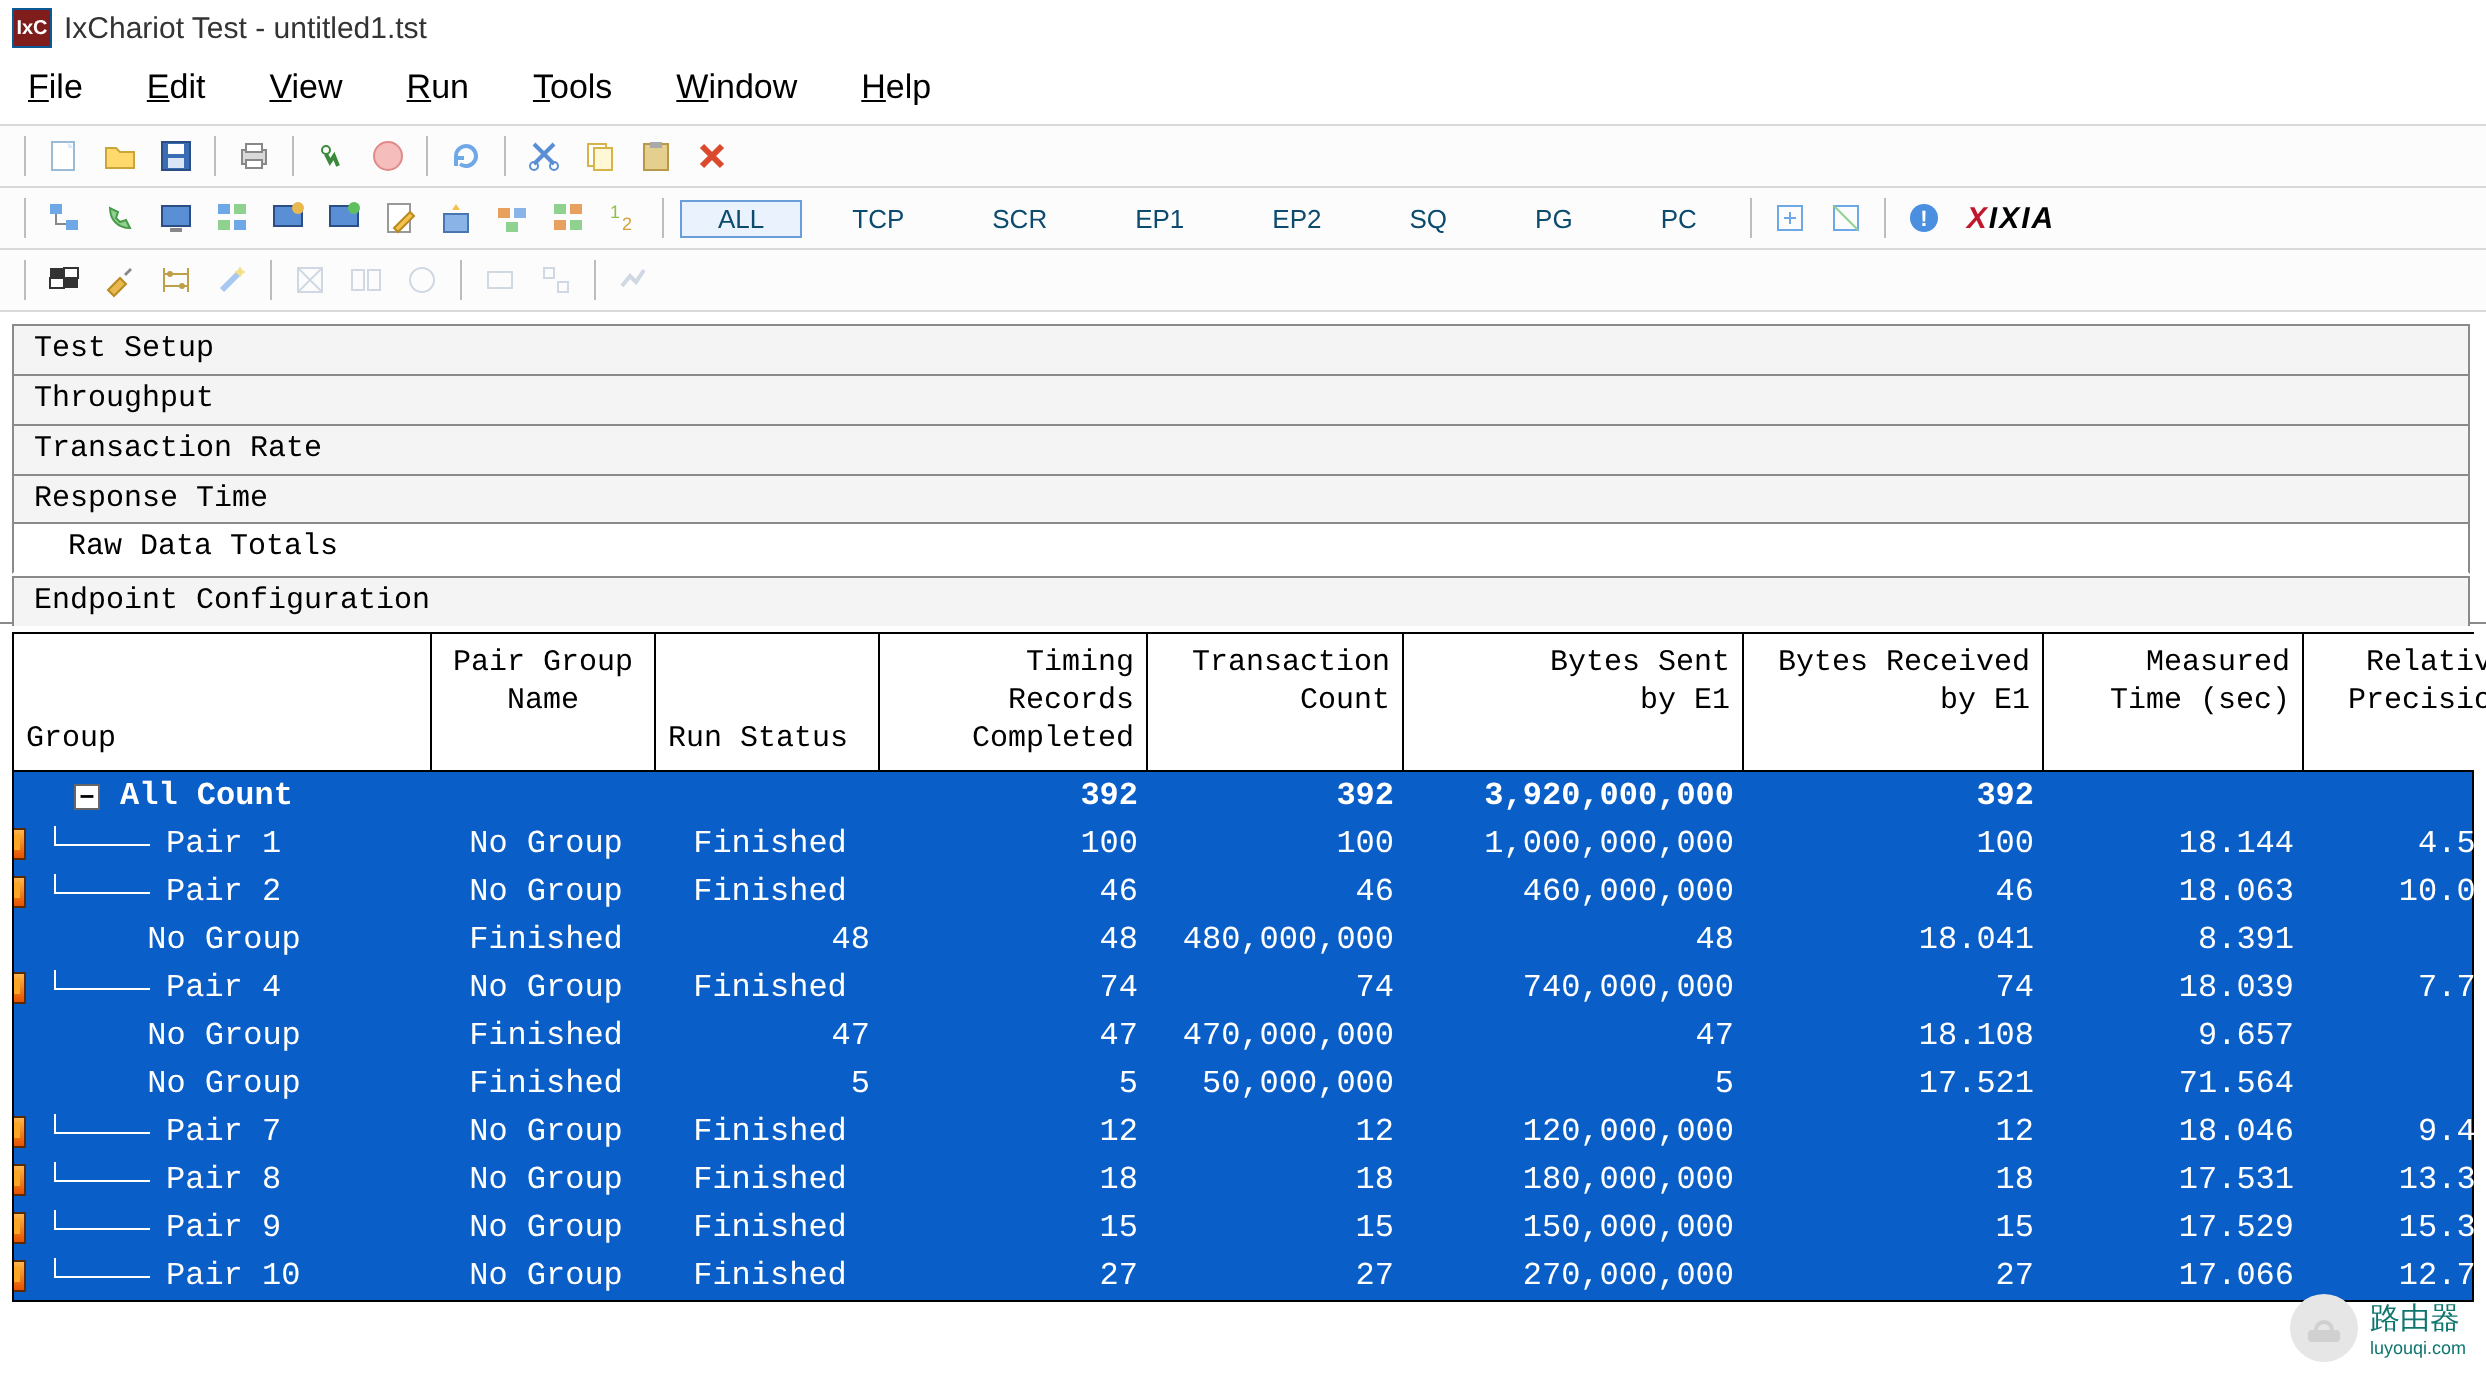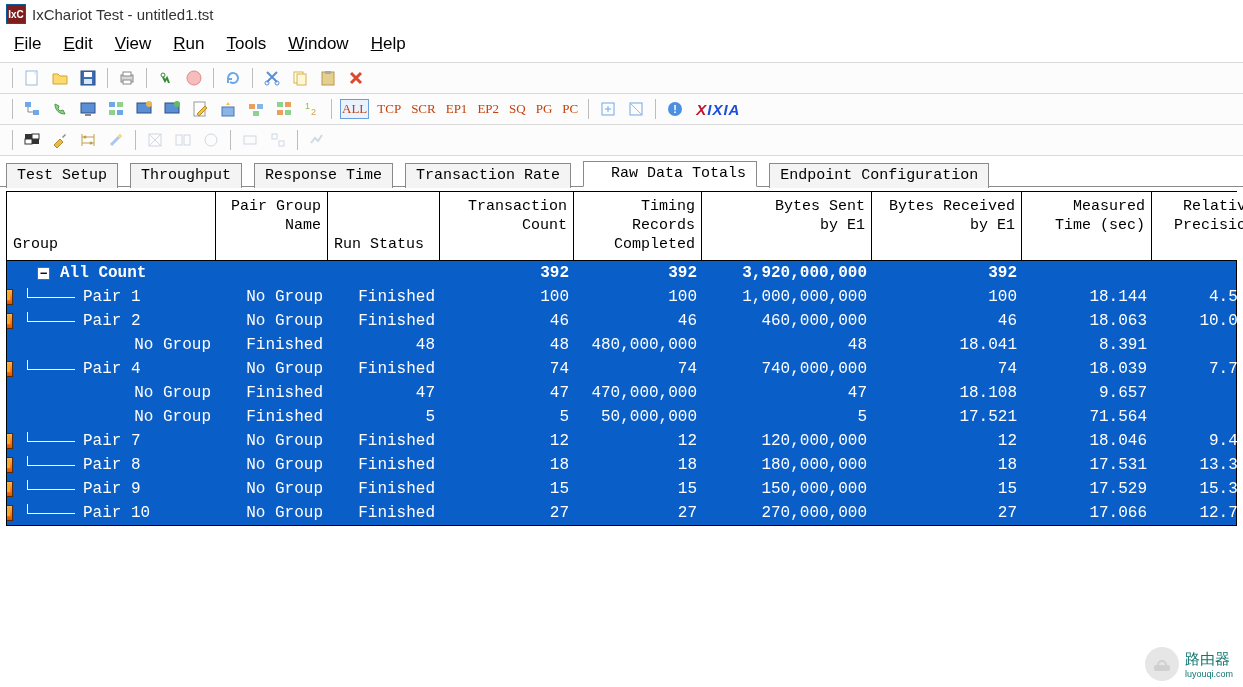--- a/index.html
+++ b/index.html
@@ -25,21 +25,21 @@
     font-size: 10px;
     font-weight: bold;
     display: flex;
     align-items: center;
     justify-content: center;
     margin-right: 6px;
     border: 1px solid #0a5a98;
   }
   .menubar {
     display: flex;
-    gap: 22px;
+    gap: 32px;
     padding: 6px 14px 8px 14px;
     font-size: 17px;
     border-bottom: 1px solid #d9d9d9;
   }
   .menubar .menu-item {
     cursor: default;
   }
   .menubar .menu-item u { text-decoration: underline; }
   .toolbar {
     display: flex;
@@ -54,48 +54,48 @@
     height: 20px;
     background: #bdbdbd;
     margin: 0 2px;
   }
   .tb-btn {
     width: 22px; height: 22px;
     display: flex; align-items: center; justify-content: center;
     border-radius: 2px;
   }
   .txtbtn {
-    font-family: Liberation Serif, serif;
+    font-family: Liberation Sans, sans-serif;
     font-size: 13px;
-    color: #c2410c;
-    padding: 1px 1px;
+    color: #0c4a6e;
+    padding: 1px 18px;
     border: 1px solid transparent;
   }
   .txtbtn.active {
     border: 1px solid #6a9edb;
     background: #e9f2fd;
   }
   .ixia-logo {
     font-weight: bold;
     font-style: italic;
     font-size: 15px;
     letter-spacing: 1px;
     margin-left: 4px;
   }
   .ixia-x { color: #c1172c; }
-  .ixia-txt { color: #1d4ed8; }
+  .ixia-txt { color: #000000; }
   .svgicon { display:block; }
 
   .tabbar {
     display: flex;
-    align-items: flex-end;
-    gap: 10px;
+    gap: 0;
     padding: 5px 6px 0 6px;
     font-family: Consolas, "Courier New", monospace;
     font-size: 15px;
+    flex-direction: column;
   }
   .tab {
     padding: 3px 10px 4px 10px;
     border: 1px solid #8a8a8a;
     border-bottom: none;
     margin-right: 2px;
     background: #f4f4f4;
     position: relative;
     top: 1px;
   }
@@ -120,21 +120,21 @@
   .hdr-cell {
     font-family: Consolas, "Courier New", monospace;
     font-size: 15px;
     padding: 6px 6px;
     border-right: 1px solid #000;
     white-space: pre-line;
     line-height: 1.25;
   }
   .hdr-cell:first-child { border-left: 1px solid #000; }
   .right { text-align: right; }
-  .left { text-align: right; }
+  .left { text-align: center; }
 
   .data-area {
     background: #0a5ec7;
     color: #fff;
     font-family: Consolas, "Courier New", monospace;
     font-size: 16px;
     border-left: 1px solid #000;
     border-right: 1px solid #000;
     border-bottom: 1px solid #000;
   }
@@ -463,37 +463,37 @@
   <span class="tb-btn">
       <svg width="18" height="18">
         <path d="M3 12l4-5 3 3 4-6" fill="none" stroke="#cfd8e3" stroke-width="2"></path>
       </svg>
     </span>
 </div>
 
 <div class="tabbar">
   <div class="tab">Test Setup</div>
   <div class="tab">Throughput</div>
+  <div class="tab">Transaction Rate</div>
   <div class="tab">Response Time</div>
-  <div class="tab">Transaction Rate</div>
   <div class="tab active">Raw Data Totals</div>
   <div class="tab">Endpoint Configuration</div>
 </div>
 <div class="tabstrip-border"></div>
 
 <div class="grid-wrap">
   <div class="hdr-row">
     <div class="hdr-cell left" style="display:flex;align-items:flex-end">Group</div>
     <div class="hdr-cell left">Pair Group
 Name</div>
     <div class="hdr-cell left" style="display:flex;align-items:flex-end">Run Status</div>
+    <div class="hdr-cell right">Timing Records
+Completed</div>
     <div class="hdr-cell right">Transaction
 Count</div>
-    <div class="hdr-cell right">Timing Records
-Completed</div>
     <div class="hdr-cell right">Bytes Sent
 by E1</div>
     <div class="hdr-cell right">Bytes Received
 by E1</div>
     <div class="hdr-cell right">Measured
 Time (sec)</div>
     <div class="hdr-cell right">Relative
 Precision</div>
   </div>
 

